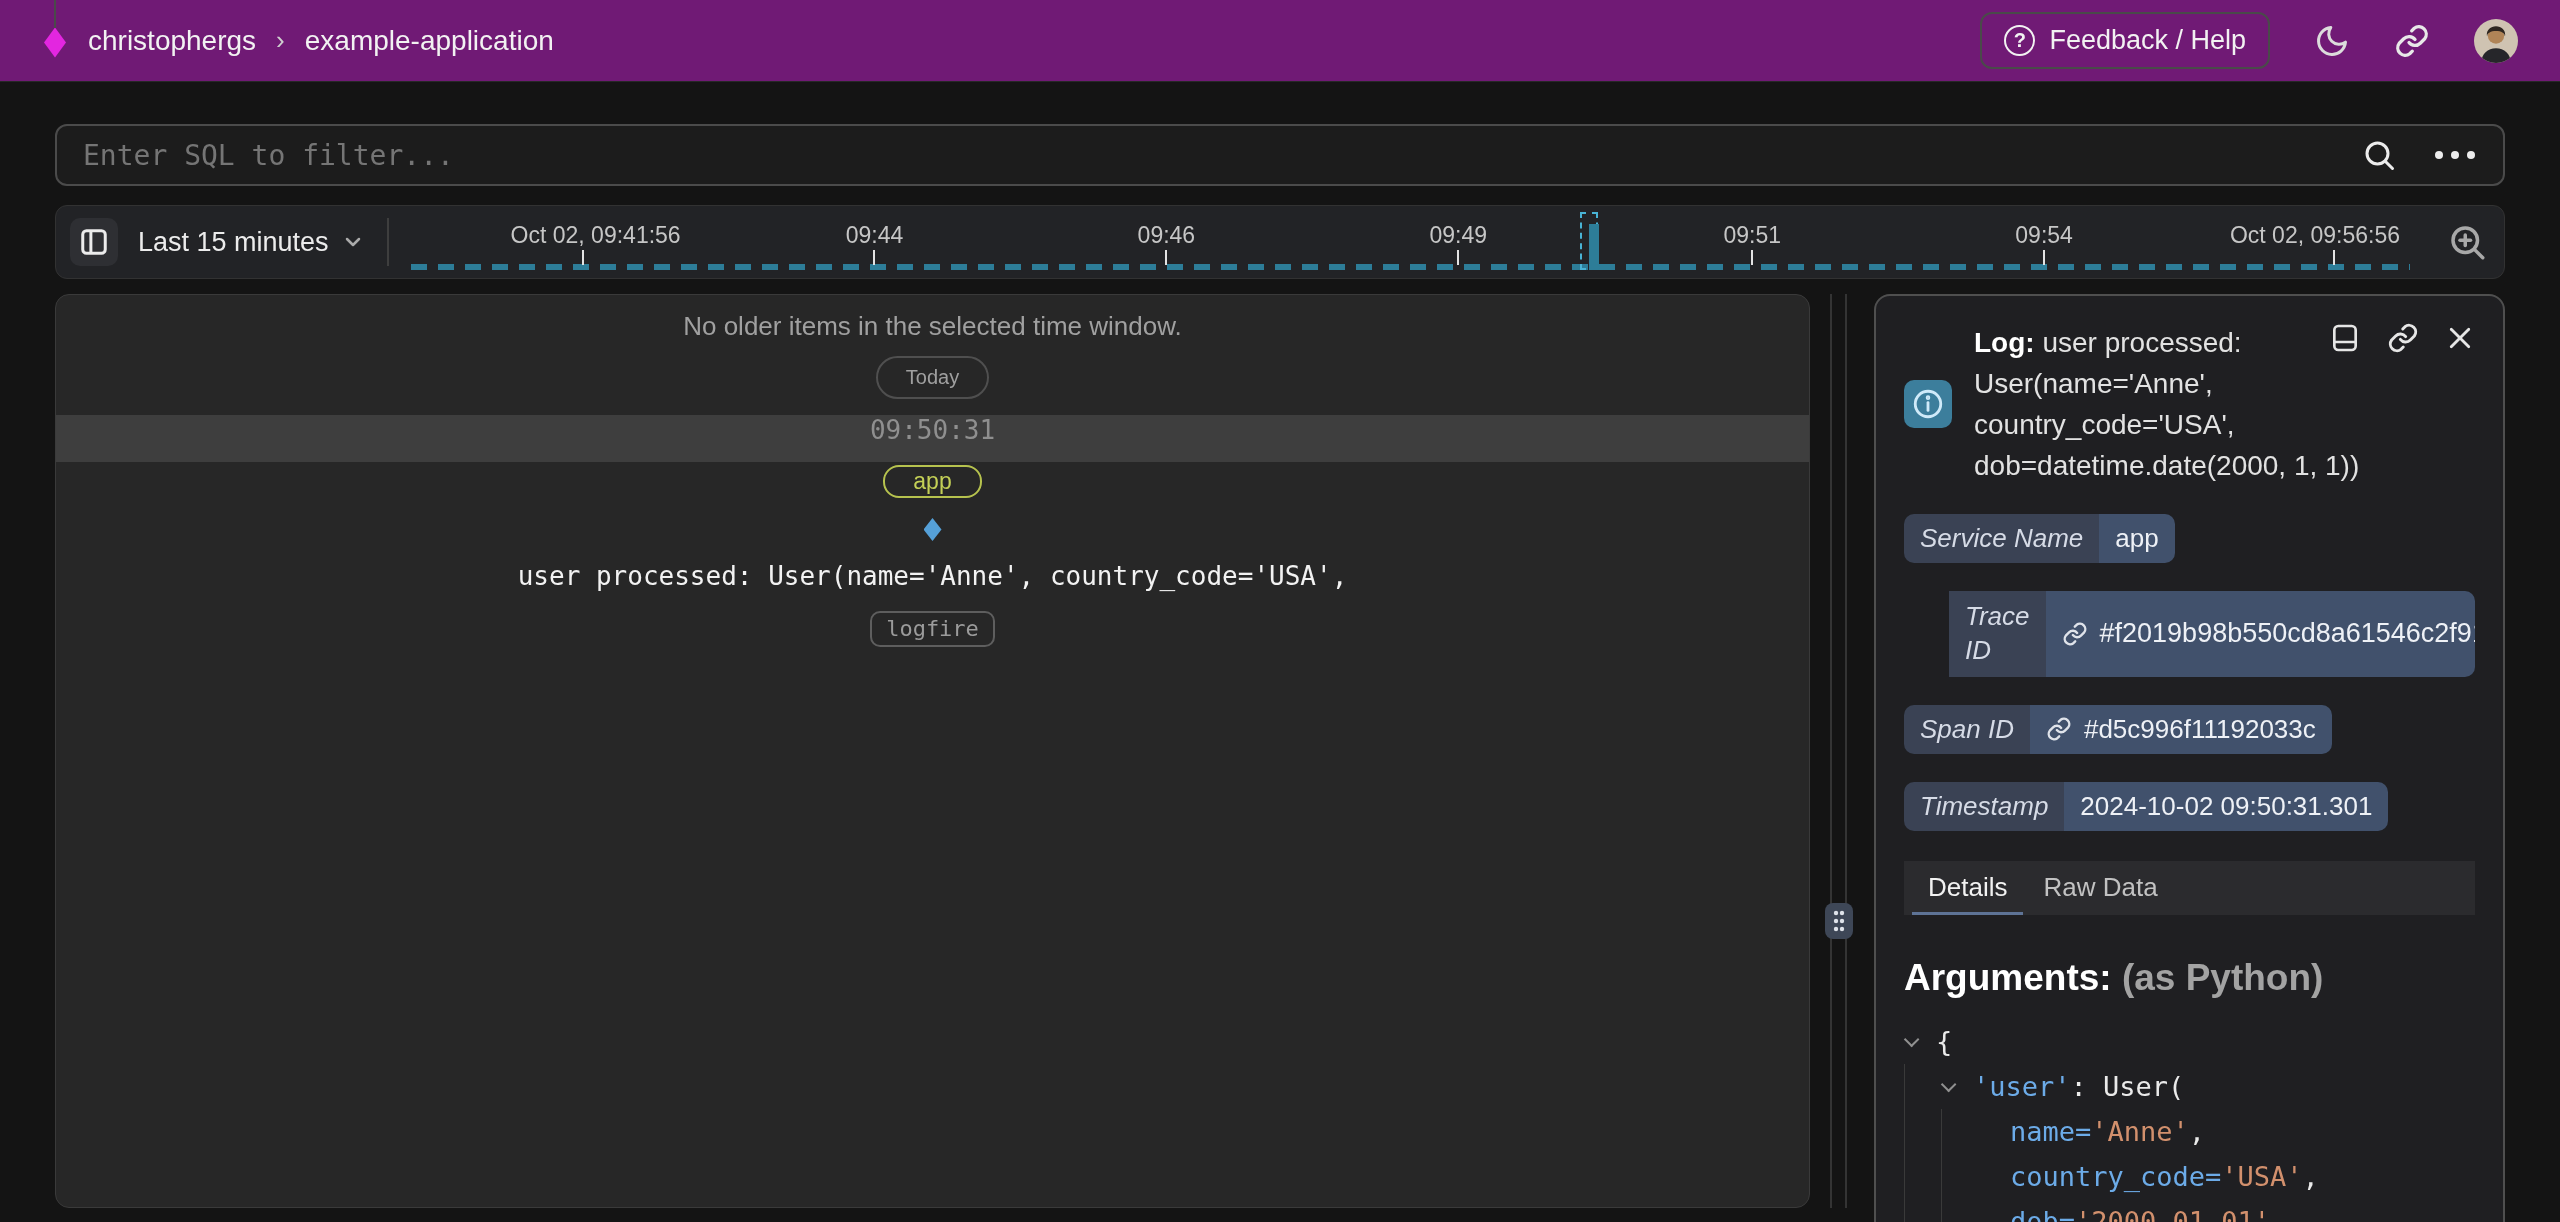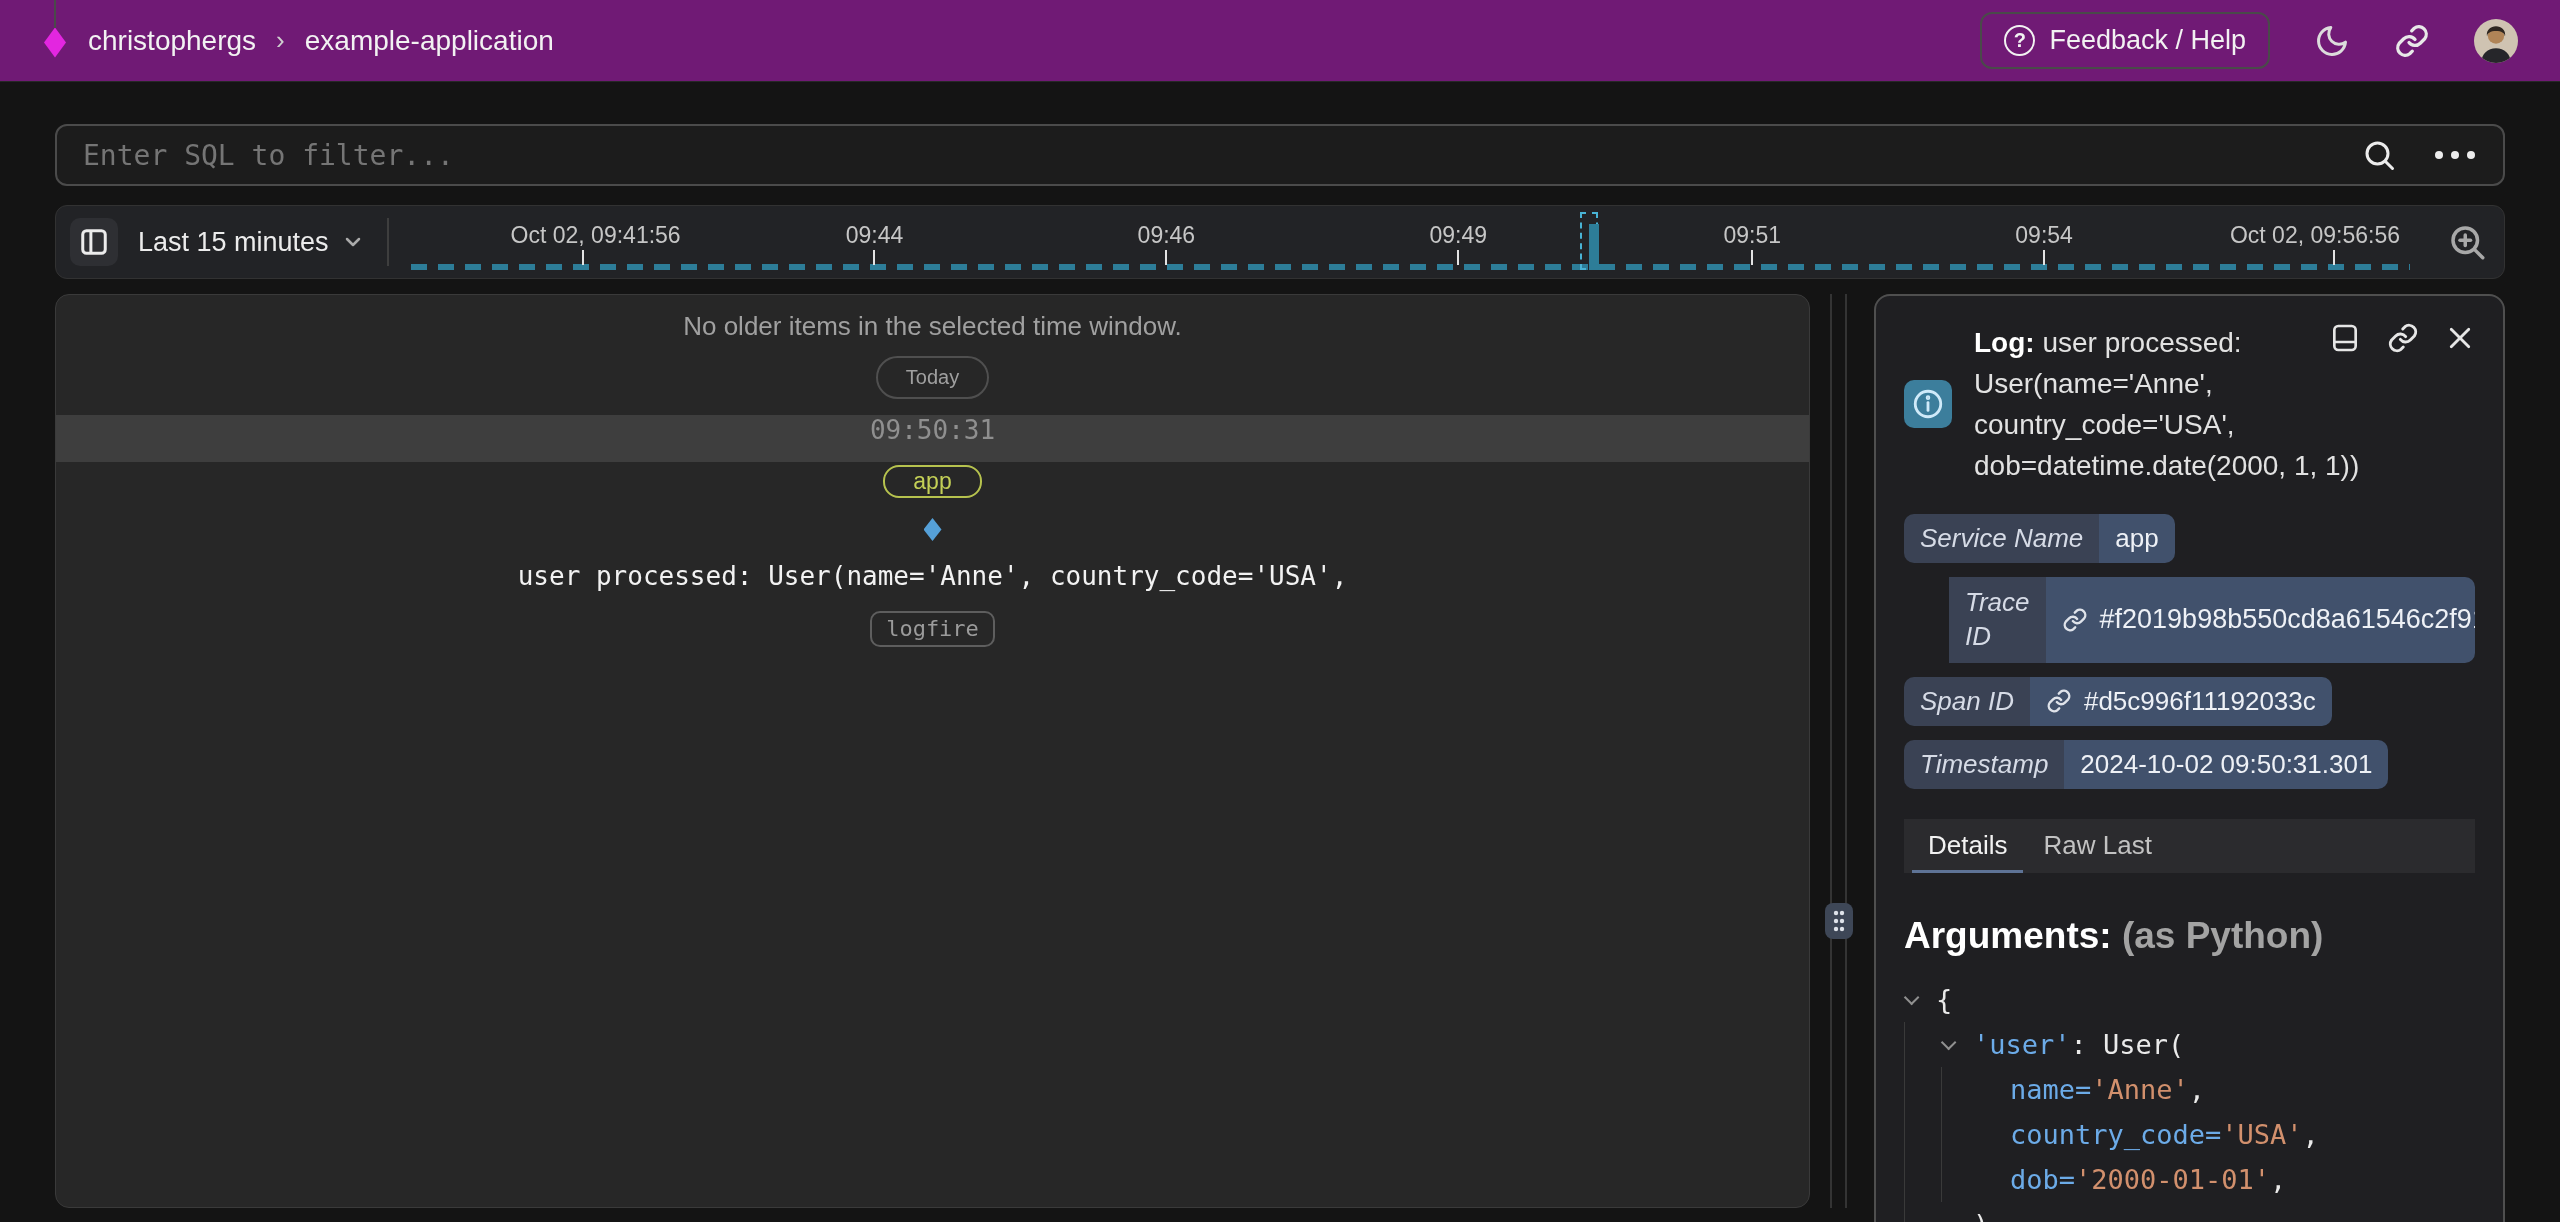--- a/index.html
+++ b/index.html
@@ -140,21 +140,21 @@
   }
   .dp-header { position:relative; display:flex; align-items:center; gap:22px; }
   .info-badge {
     width:48px; height:48px; border-radius:10px; background:#3c7e9c; flex:none;
     display:flex; align-items:center; justify-content:center;
   }
   .dp-title { font-size:28px; line-height:41px; color:#e2e2e2; width:432px; }
   .dp-title b { color:#ffffff; }
   .dp-header-icons { position:absolute; top:0; right:0; display:flex; gap:26px; }
 
-  .chips { margin-top:28px; display:flex; flex-direction:column; align-items:flex-start; gap:14px; }
+  .chips { margin-top:28px; display:flex; flex-direction:column; align-items:flex-start; gap:28px; }
   .chip { display:flex; border-radius:10px; overflow:hidden; font-size:26px; }
   .chip-label {
     background:#3a4254; color:#d6dbe6; font-style:italic; padding:9px 16px;
     display:flex; align-items:center;
   }
   .chip-value {
     background:#41516c; color:#eef1f6; padding:9px 16px;
     display:flex; align-items:center; gap:12px; white-space:nowrap;
   }
   .chip.wide { width:100%;padding-left:45px; }
@@ -389,21 +389,21 @@
         <div class="chip">
           <span class="chip-label">Timestamp</span>
           <span class="chip-value">
             <span>2024-10-02 09:50:31.301</span>
           </span>
         </div>
       </div>
 
     <div class="dp-tabs" id="dp-tabs">
         <div class="dp-tab active">Details</div>
-        <div class="dp-tab">Raw Last</div>
+        <div class="dp-tab">Raw Data</div>
       </div>
 
     <h2 class="args-heading">
       <span>Arguments:</span><span class="suffix"> (as Python)</span>
     </h2>
 
     <div class="code-block" id="code-block">
         <div class="code-line">
           <span class="code-caret">
             <i></i>

